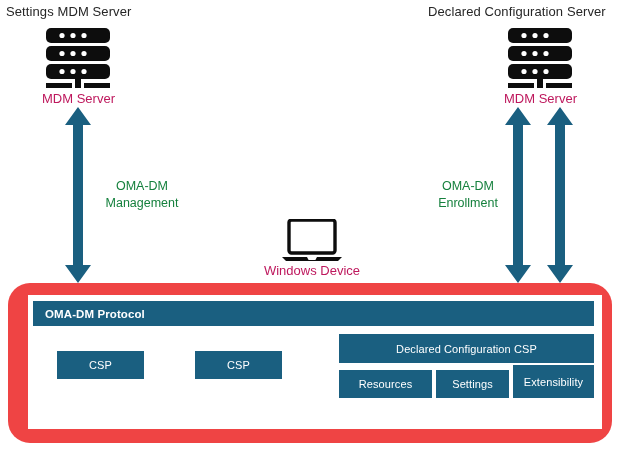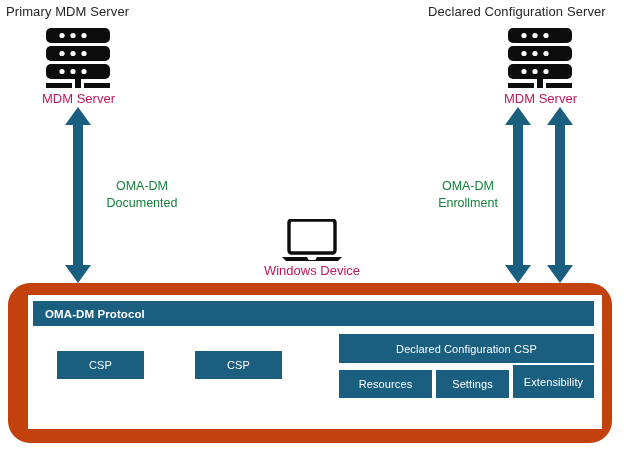--- a/index.html
+++ b/index.html
@@ -48,21 +48,21 @@
   .conn-label {
     font-size: 12.5px;
     color: #15803d;
     text-align: center;
     line-height: 17px;
     white-space: nowrap;
   }
 
   
   .stack-outer {
-    background: #c2410c;
+    background: #ef4444;
     border-radius: 22px;
   }
   .stack-inner {
     position: absolute;
     background: #ffffff;
   }
 
   
   .bar {
     position: absolute;
@@ -86,21 +86,21 @@
     color: #262626;
     white-space: nowrap;
     text-align: center;
   }
 </style>
 </head>
 <body>
 
 <div id="canvas">
 
-  <div class="abs top-label" style="left:6px; top:4px;">Primary MDM Server</div>
+  <div class="abs top-label" style="left:6px; top:4px;">Settings MDM Server</div>
 
   <div class="abs" style="left:42px; top:27px;">
     <svg class="server-icon" viewBox="0 0 72 62" xmlns="http://www.w3.org/2000/svg">
       <rect x="4" y="1" width="64" height="15" rx="5" fill="#0d0d0d"></rect>
       <circle cx="20" cy="8.5" r="2.6" fill="#ffffff"></circle>
       <circle cx="31" cy="8.5" r="2.6" fill="#ffffff"></circle>
       <circle cx="42" cy="8.5" r="2.6" fill="#ffffff"></circle>
       <rect x="4" y="19" width="64" height="15" rx="5" fill="#0d0d0d"></rect>
       <circle cx="20" cy="26.5" r="2.6" fill="#ffffff"></circle>
       <circle cx="31" cy="26.5" r="2.6" fill="#ffffff"></circle>
@@ -119,21 +119,21 @@
   <div class="abs icon-caption" style="left:0px; top:91px; width:157px;">MDM Server</div>
 
   <div class="abs" style="left:64px; top:107px;">
     <svg class="arrow" width="28" height="176" viewBox="0 0 28 176" xmlns="http://www.w3.org/2000/svg">
       <polygon points="14,0 27,18 19,18 19,158 27,158 14,176 1,158 9,158 9,18 1,18" fill="#1a5f80"></polygon>
     </svg>
   </div>
 
   <div class="abs conn-label" style="left:62px; top:178px; width:160px;">
     <div>OMA-DM</div>
-    <div>Documented</div>
+    <div>Management</div>
   </div>
 
   <div class="abs top-label" style="left:428px; top:4px;">Declared Configuration Server</div>
 
   <div class="abs" style="left:504px; top:27px;">
     <svg class="server-icon" viewBox="0 0 72 62" xmlns="http://www.w3.org/2000/svg">
       <rect x="4" y="1" width="64" height="15" rx="5" fill="#0d0d0d"></rect>
       <circle cx="20" cy="8.5" r="2.6" fill="#ffffff"></circle>
       <circle cx="31" cy="8.5" r="2.6" fill="#ffffff"></circle>
       <circle cx="42" cy="8.5" r="2.6" fill="#ffffff"></circle>

